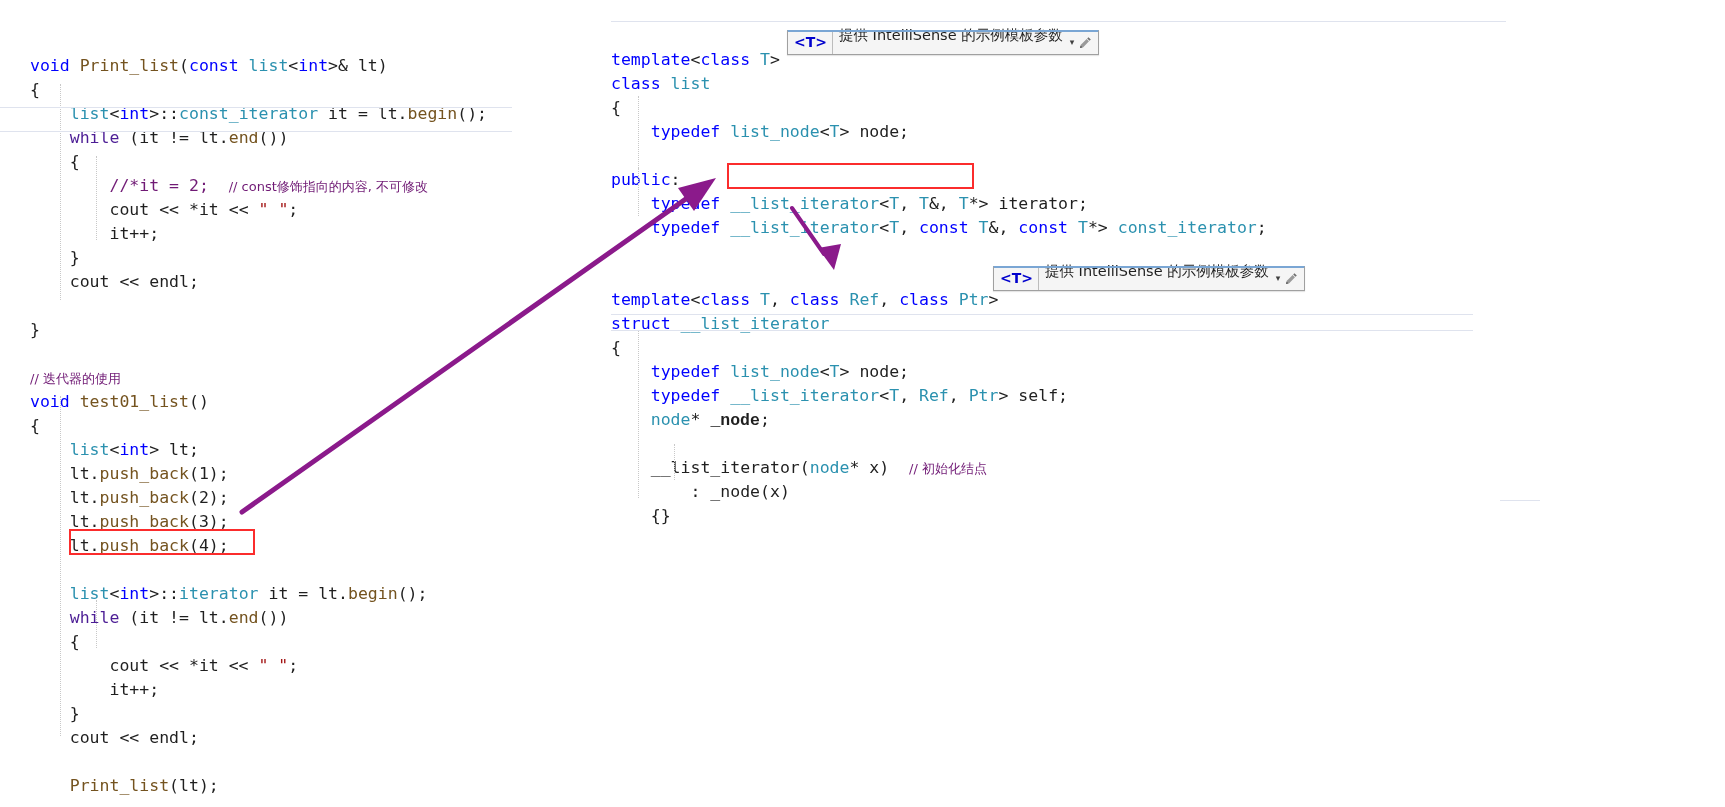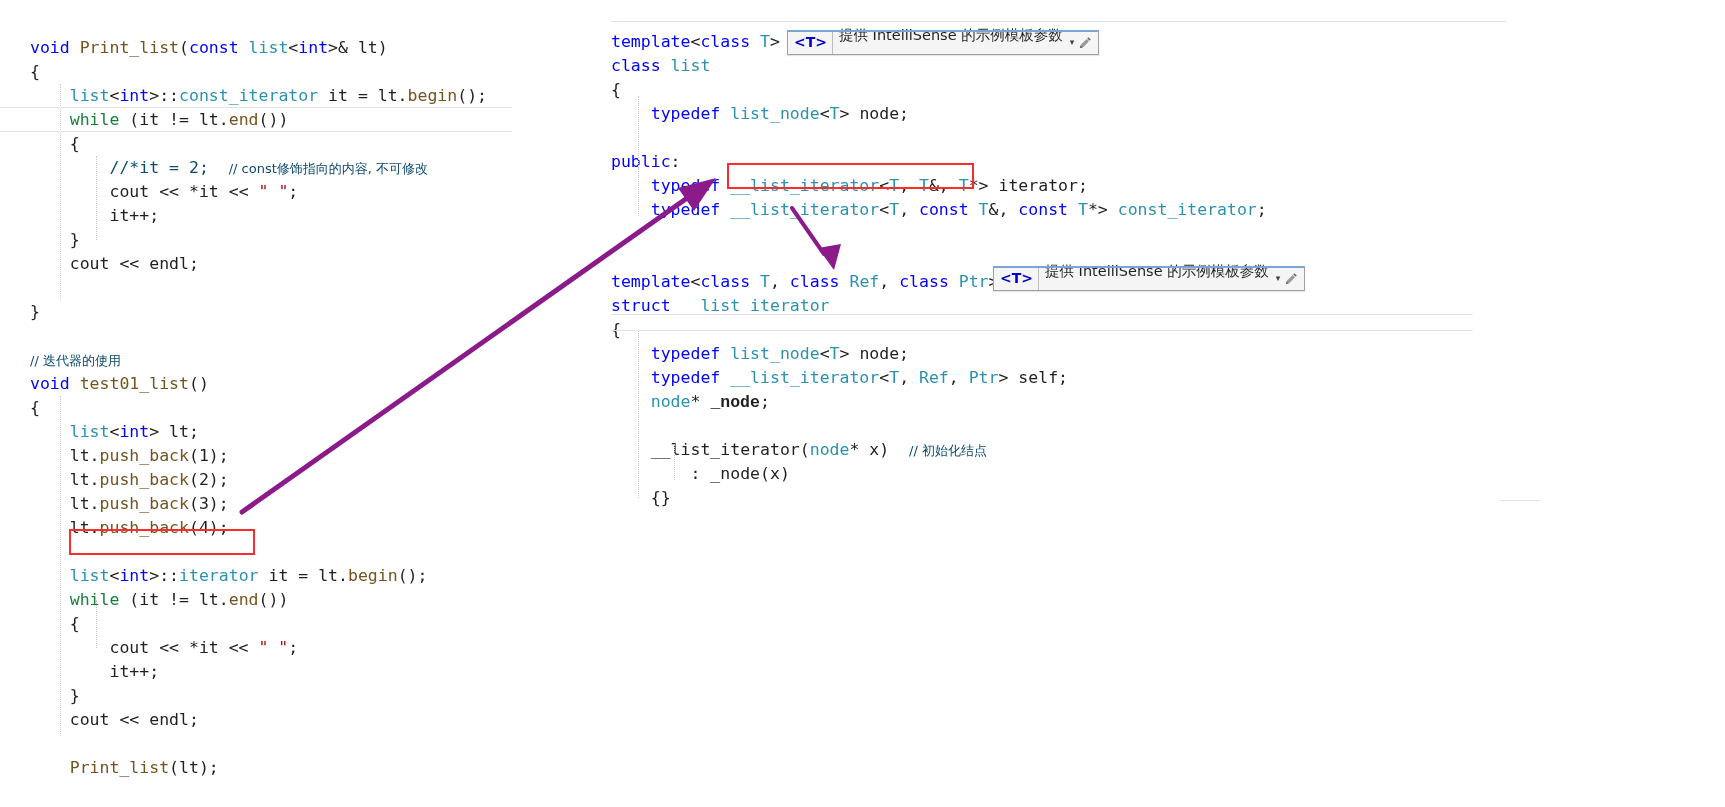--- a/index.html
+++ b/index.html
@@ -17,31 +17,32 @@
   }
 
   
   .code-pane {
     position: absolute;
     font-family: "DejaVu Sans Mono", "Liberation Mono", monospace;
     font-size: 16.5px;
     line-height: 24px;
     white-space: pre;
     color: #1f1f1f;
+    margin-top: 18px;
   }
   .ln { display: block; height: 24px; white-space: pre; }
 
   
   .kw       { color: #0000ff; }            
   .type     { color: #2b91af; }            
   .fn       { color: #74531f; }            
   .plain    { color: #1f1f1f; }            
-  .cmt      { color: #0c4a6e; }            
+  .cmt      { color: #701a75; }            
   .str      { color: #a31515; }            
-  .ctrl     { color: #15803d; }
+  .ctrl     { color: #4c1d95; }
   .tparam   { color: #2b91af; }            
   .bold     { font-weight: bold; font-family: Liberation Mono, monospace; }
   .cn       { font-family: "DejaVu Sans", "Liberation Sans", sans-serif; font-size: 13px; }
 
   
   .guide {
     position: absolute;
     width: 0;
     border-left: 1px dotted #c8c8c8;
   }

